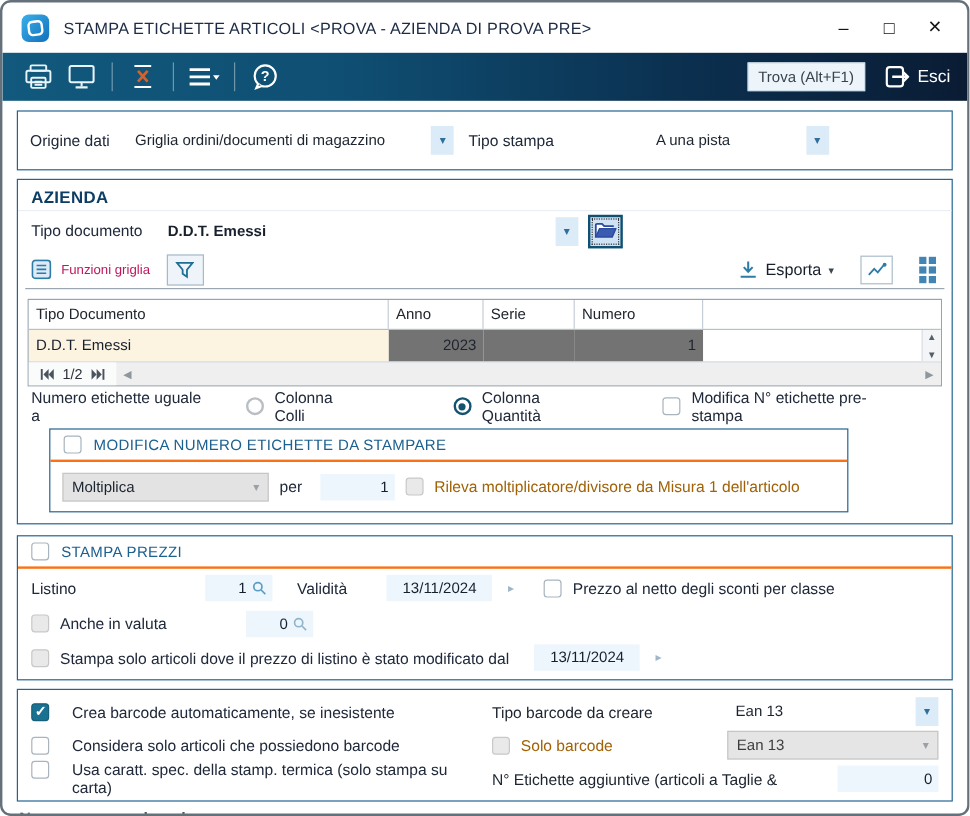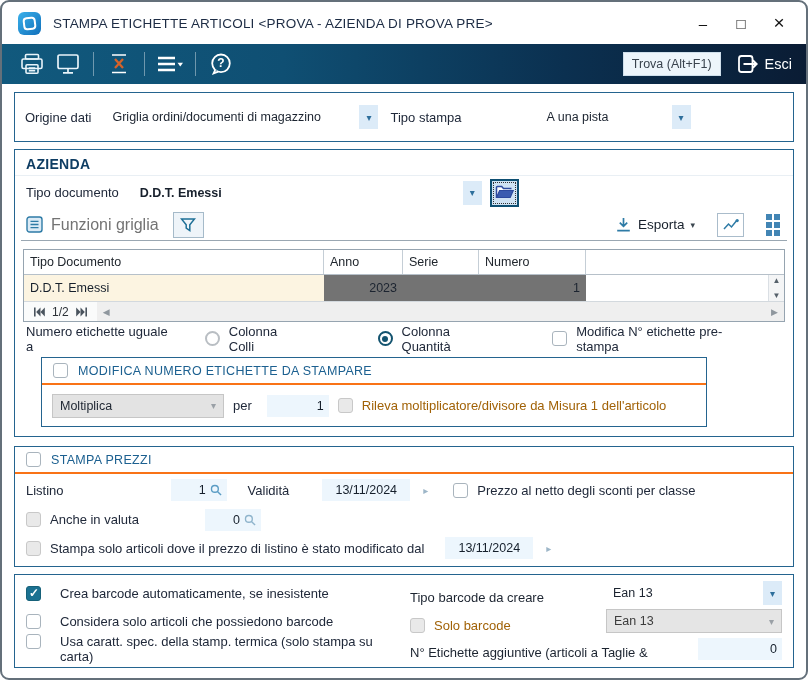--- a/index.html
+++ b/index.html
@@ -62,21 +62,21 @@
 .dd-tipostampa .val{width:188px;justify-content:center}
 .lbl-tipostampa{margin-left:12px;margin-right:4px}
 
 
 .filtri{margin-top:7px;flex:none}
 .filtri-title{padding:6px 11px 3px;font-size:14px;font-weight:bold;color:#0e3d63;letter-spacing:.3px;border-bottom:1px solid #e9eff4}
 .tipodoc-row{height:33px;display:flex;align-items:center;padding:0 11px}
 .tipodoc-row .val-doc{font-weight:bold;font-size:12.5px;color:#17202c;padding:0 7px;width:330px}
 .folder-btn{width:29px;height:28px;border:2px solid #0e4f72;background:#cfe3f4;display:flex;align-items:center;justify-content:center;margin-left:8px;outline:1px dotted #333;outline-offset:-4px}
 .gridbar{height:32px;display:flex;align-items:center;gap:8px;margin:0 6px;padding:0 5px;border-bottom:1px solid #9aa7b2}
-.fg-label{font-size:16px;color:#737373;margin-right:6px}
+.fg-label{font-size:11px;color:#be185d;margin-right:6px}
 .funnel-btn{width:31px;height:26px;background:#eef4f9;border:1px solid #a5bac9;display:flex;align-items:center;justify-content:center}
 .gb-right{margin-left:auto;display:flex;align-items:center;gap:22px}
 .esporta{display:flex;align-items:center;gap:6px}
 .esporta .txt{font-size:13.5px;color:#17202c}
 .esporta .mini-car{color:#3c4750;font-size:9px}
 .mini-car::after{content:"▾"}
 .chart-btn{width:27px;height:24px;border:1px solid #aabccb;background:#fff;display:flex;align-items:center;justify-content:center}
 .grid-icn{display:grid;grid-template-columns:6px 6px;grid-auto-rows:6px;gap:2px;margin-right:2px}
 .grid-icn i{background:#4285b4}
 
@@ -118,21 +118,21 @@
 .lbl-validita{margin-left:12px}
 .inp-date{width:88px;margin-left:24px}
 .cbx-netto{margin-left:16px}
 .inp-valuta{width:56px;margin-left:57px}
 .inp-date2{width:88px;margin-left:12px}
 
 
 .bcbox{margin-top:7px;flex:none;padding:4px 0 4px}
 .brow{display:flex;align-items:center;padding:0 11px;gap:9px;height:28px}
 .brow .left{display:flex;align-items:flex-start;gap:19px;flex:1}
-.brow .right{display:flex;align-items:flex-end;width:372px;flex:none}
+.brow .right{display:flex;align-items:center;width:372px;flex:none}
 .right .rlbl{flex:1;font-size:13px}
 .dd-ean{width:176px;flex:none}
 .dd-ean .val{flex:1}
 .inp-agg{width:84px;flex:none;margin-left:auto}
 
 
 .status{padding:7px 14px 8px;font-size:13.5px;font-weight:bold;color:#14181c}
 
 svg{display:block}
 [data-interactable="true"]{cursor:pointer}

